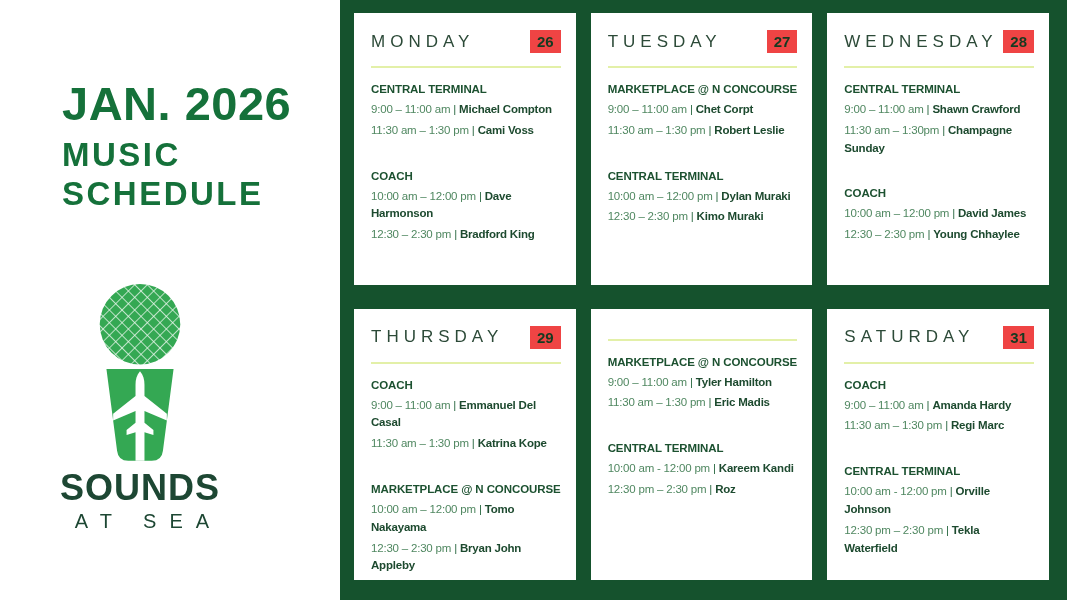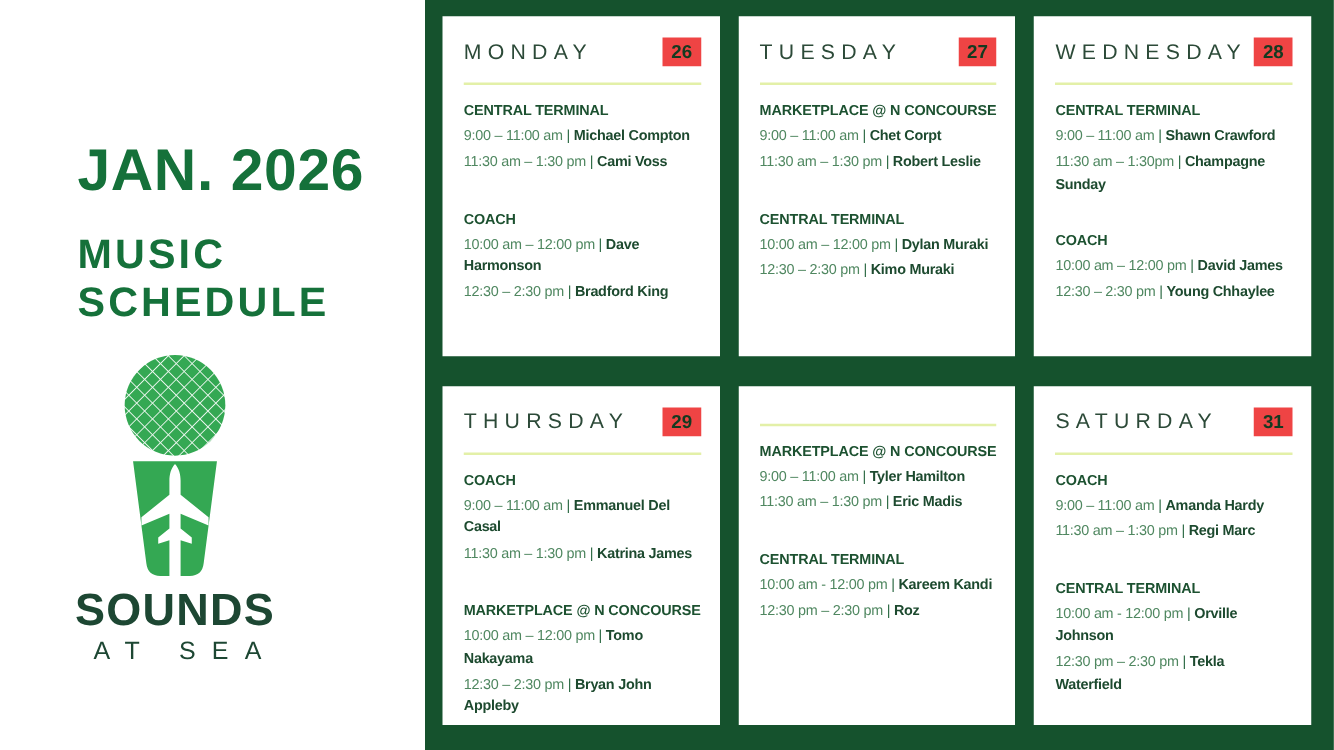--- a/index.html
+++ b/index.html
@@ -13,25 +13,25 @@
 
   
   .left-panel {
     position: absolute; left: 0; top: 0;
     width: 340px; height: 600px;
     background: #ffffff;
   }
   .title-block { position: absolute; left: 62px; top: 80px; width: 270px; }
   .title-main {
     font-size: 47px; font-weight: 800; color: #15713a;
-    letter-spacing: 0.5px; line-height: 1.0; white-space: nowrap; margin-top: 32px;
+    letter-spacing: 0.5px; line-height: 1.0; white-space: nowrap;
   }
   .title-sub {
     font-size: 33px; font-weight: 800; color: #15713a;
-    letter-spacing: 2.5px; line-height: 1.18; margin-top: 25px;
+    letter-spacing: 2.5px; line-height: 1.18; margin-top: 9px;
   }
   .week-line { margin-top: 15px; font-size: 22px; font-weight: 700; color: #2fa455; white-space: nowrap; }
   .week-line .pipe-dark { color: #1d4733; padding: 0 4px; }
 
   .logo-block { position: absolute; left: 0; top: 284px; width: 280px; text-align: center; }
   .logo-block svg { display: block; margin: 0 auto; }
   .logo-name {
     font-size: 36px; font-weight: 800; color: #1d4733;
     letter-spacing: 1px; margin-top: 4px;
   }
@@ -178,21 +178,21 @@
   <section class="day-card">
     <header class="card-head">
       <div class="day-name">THURSDAY</div>
       <span class="date-badge">29</span>
     </header>
     <div class="rule"></div>
 
     <div class="venue">
       <div class="venue-name">COACH</div>
       <p class="slot"><span>9:00 – 11:00 am</span> <span class="pipe">|</span> <span class="artist">Emmanuel Del Casal</span></p>
-      <p class="slot"><span>11:30 am – 1:30 pm</span> <span class="pipe">|</span> <span class="artist">Katrina James</span></p>
+      <p class="slot"><span>11:30 am – 1:30 pm</span> <span class="pipe">|</span> <span class="artist">Katrina Kope</span></p>
     </div>
 
     <div class="venue second">
       <div class="venue-name">MARKETPLACE @ N CONCOURSE</div>
       <p class="slot"><span>10:00 am – 12:00 pm</span> <span class="pipe">|</span> <span class="artist">Tomo Nakayama</span></p>
       <p class="slot"><span>12:30 – 2:30 pm</span> <span class="pipe">|</span> <span class="artist">Bryan John Appleby</span></p>
     </div>
   </section>
 
   <section class="day-card">

